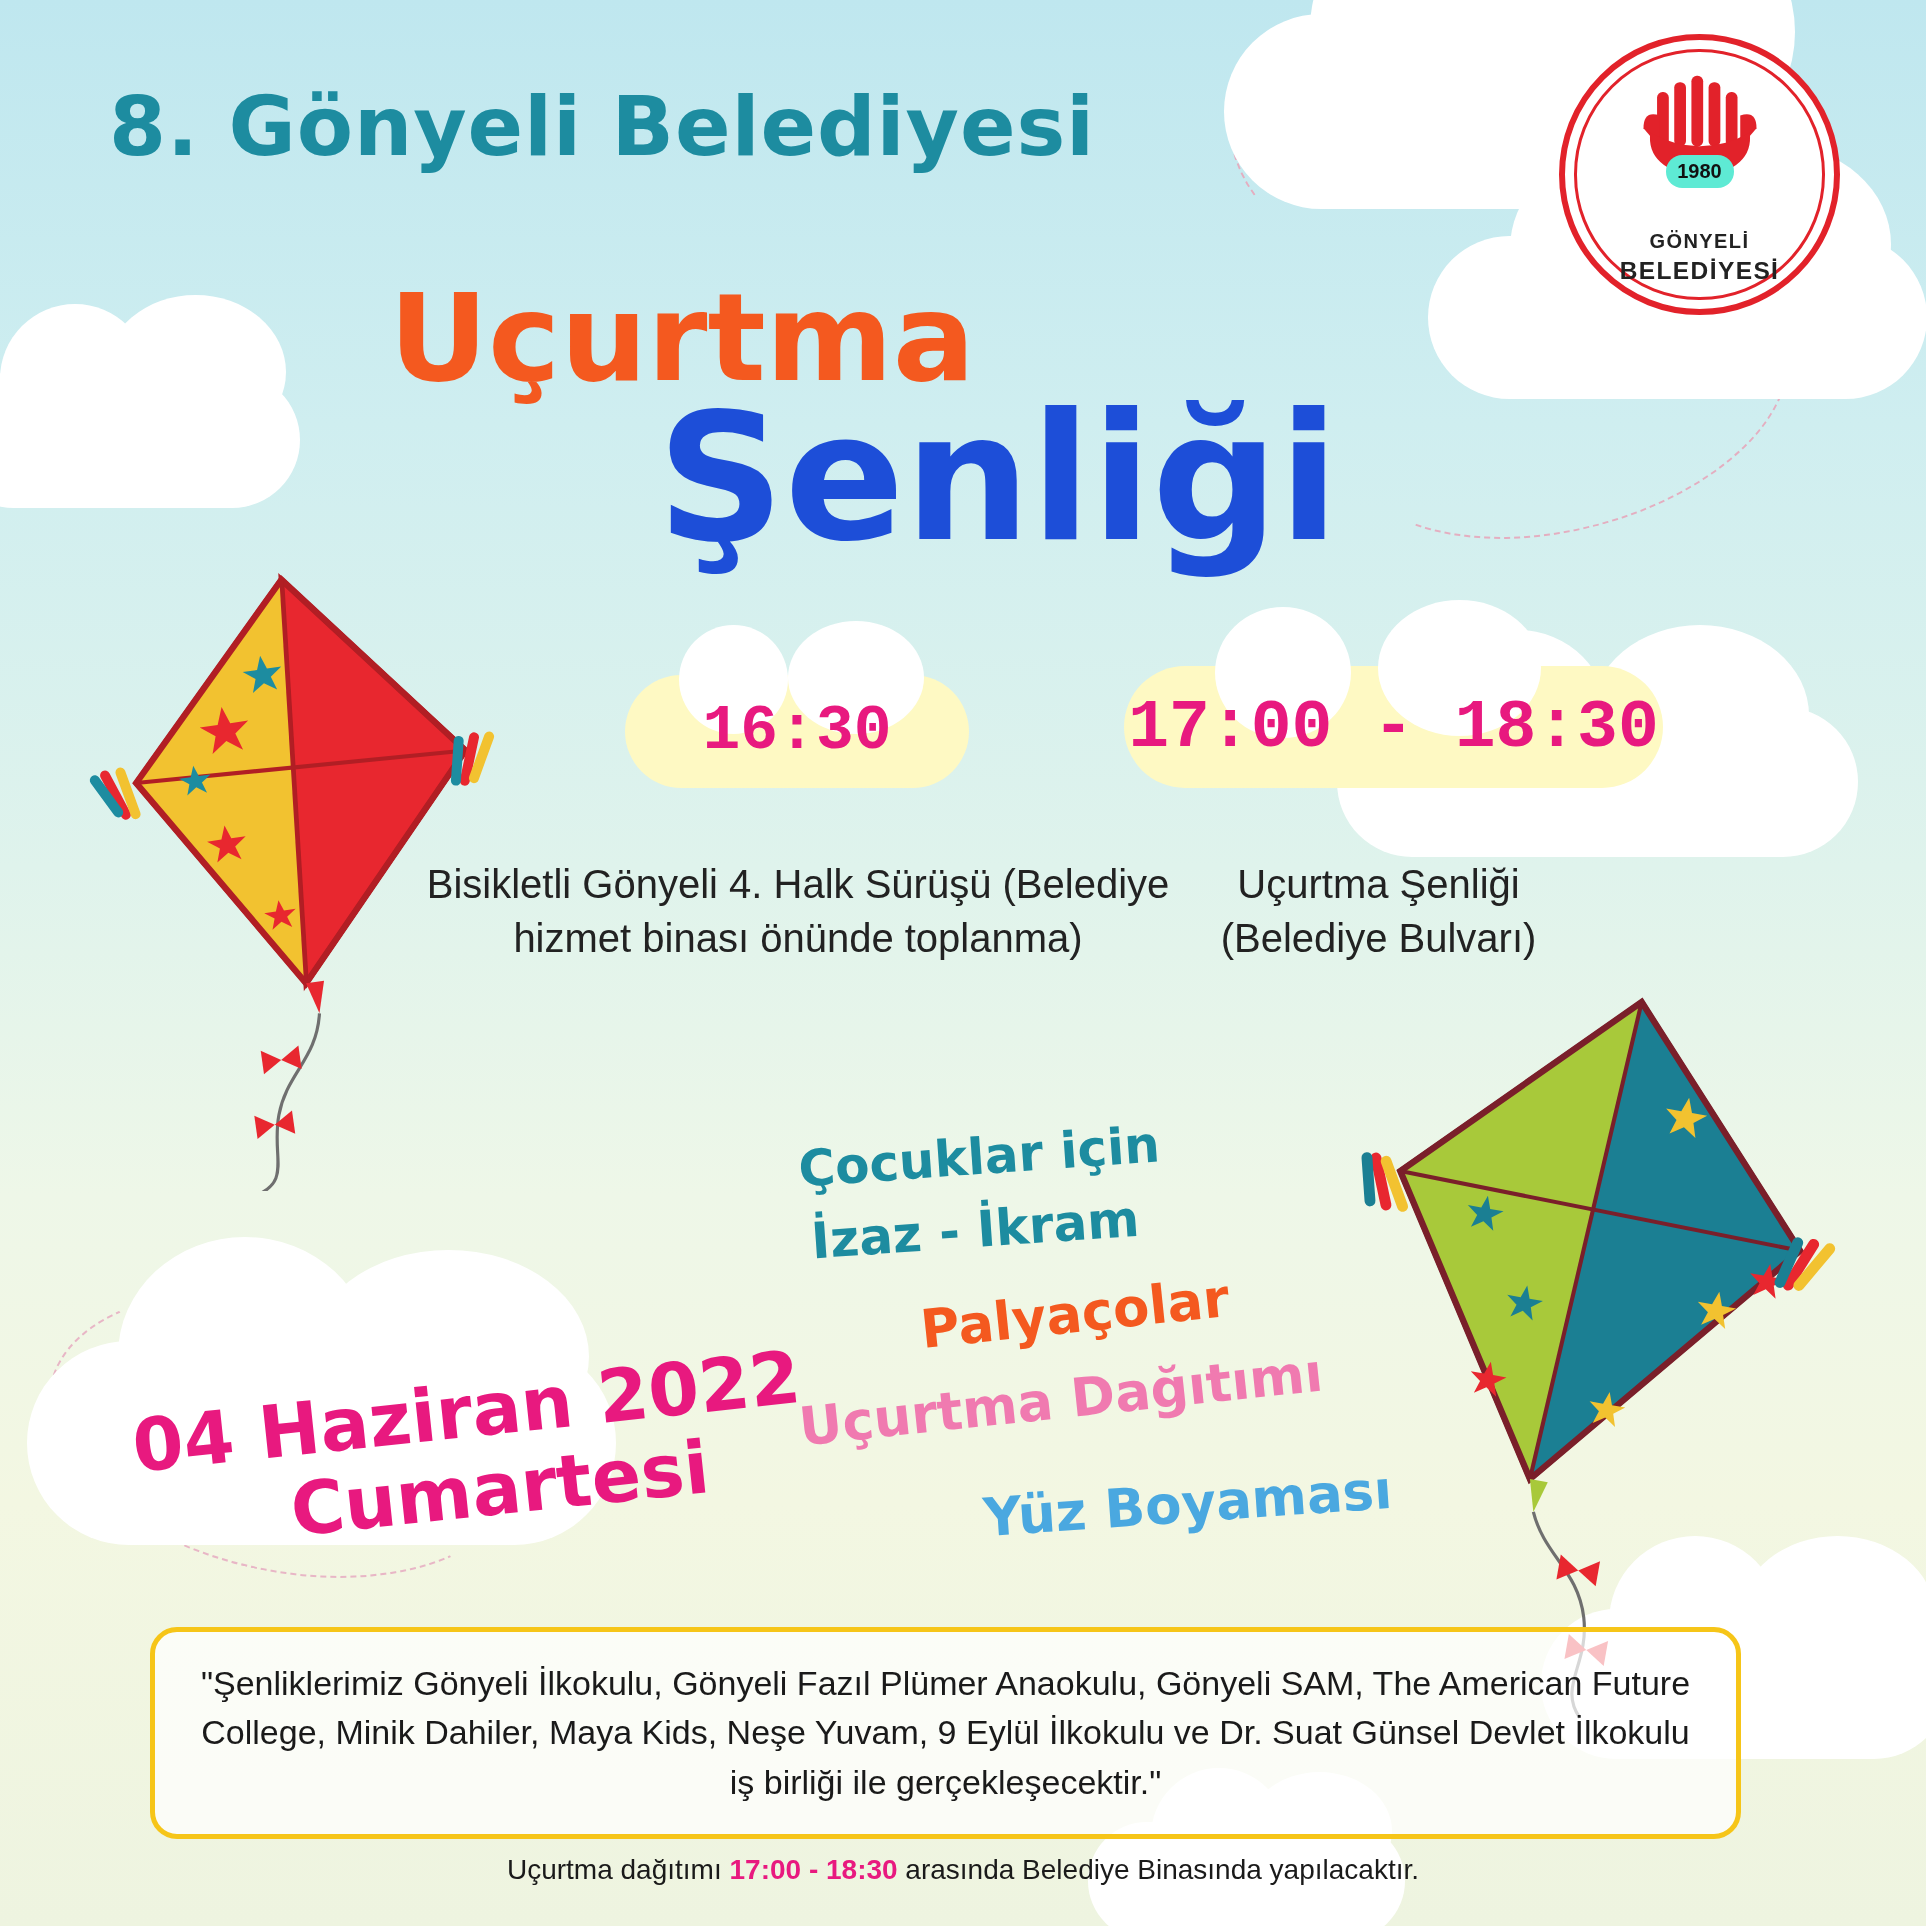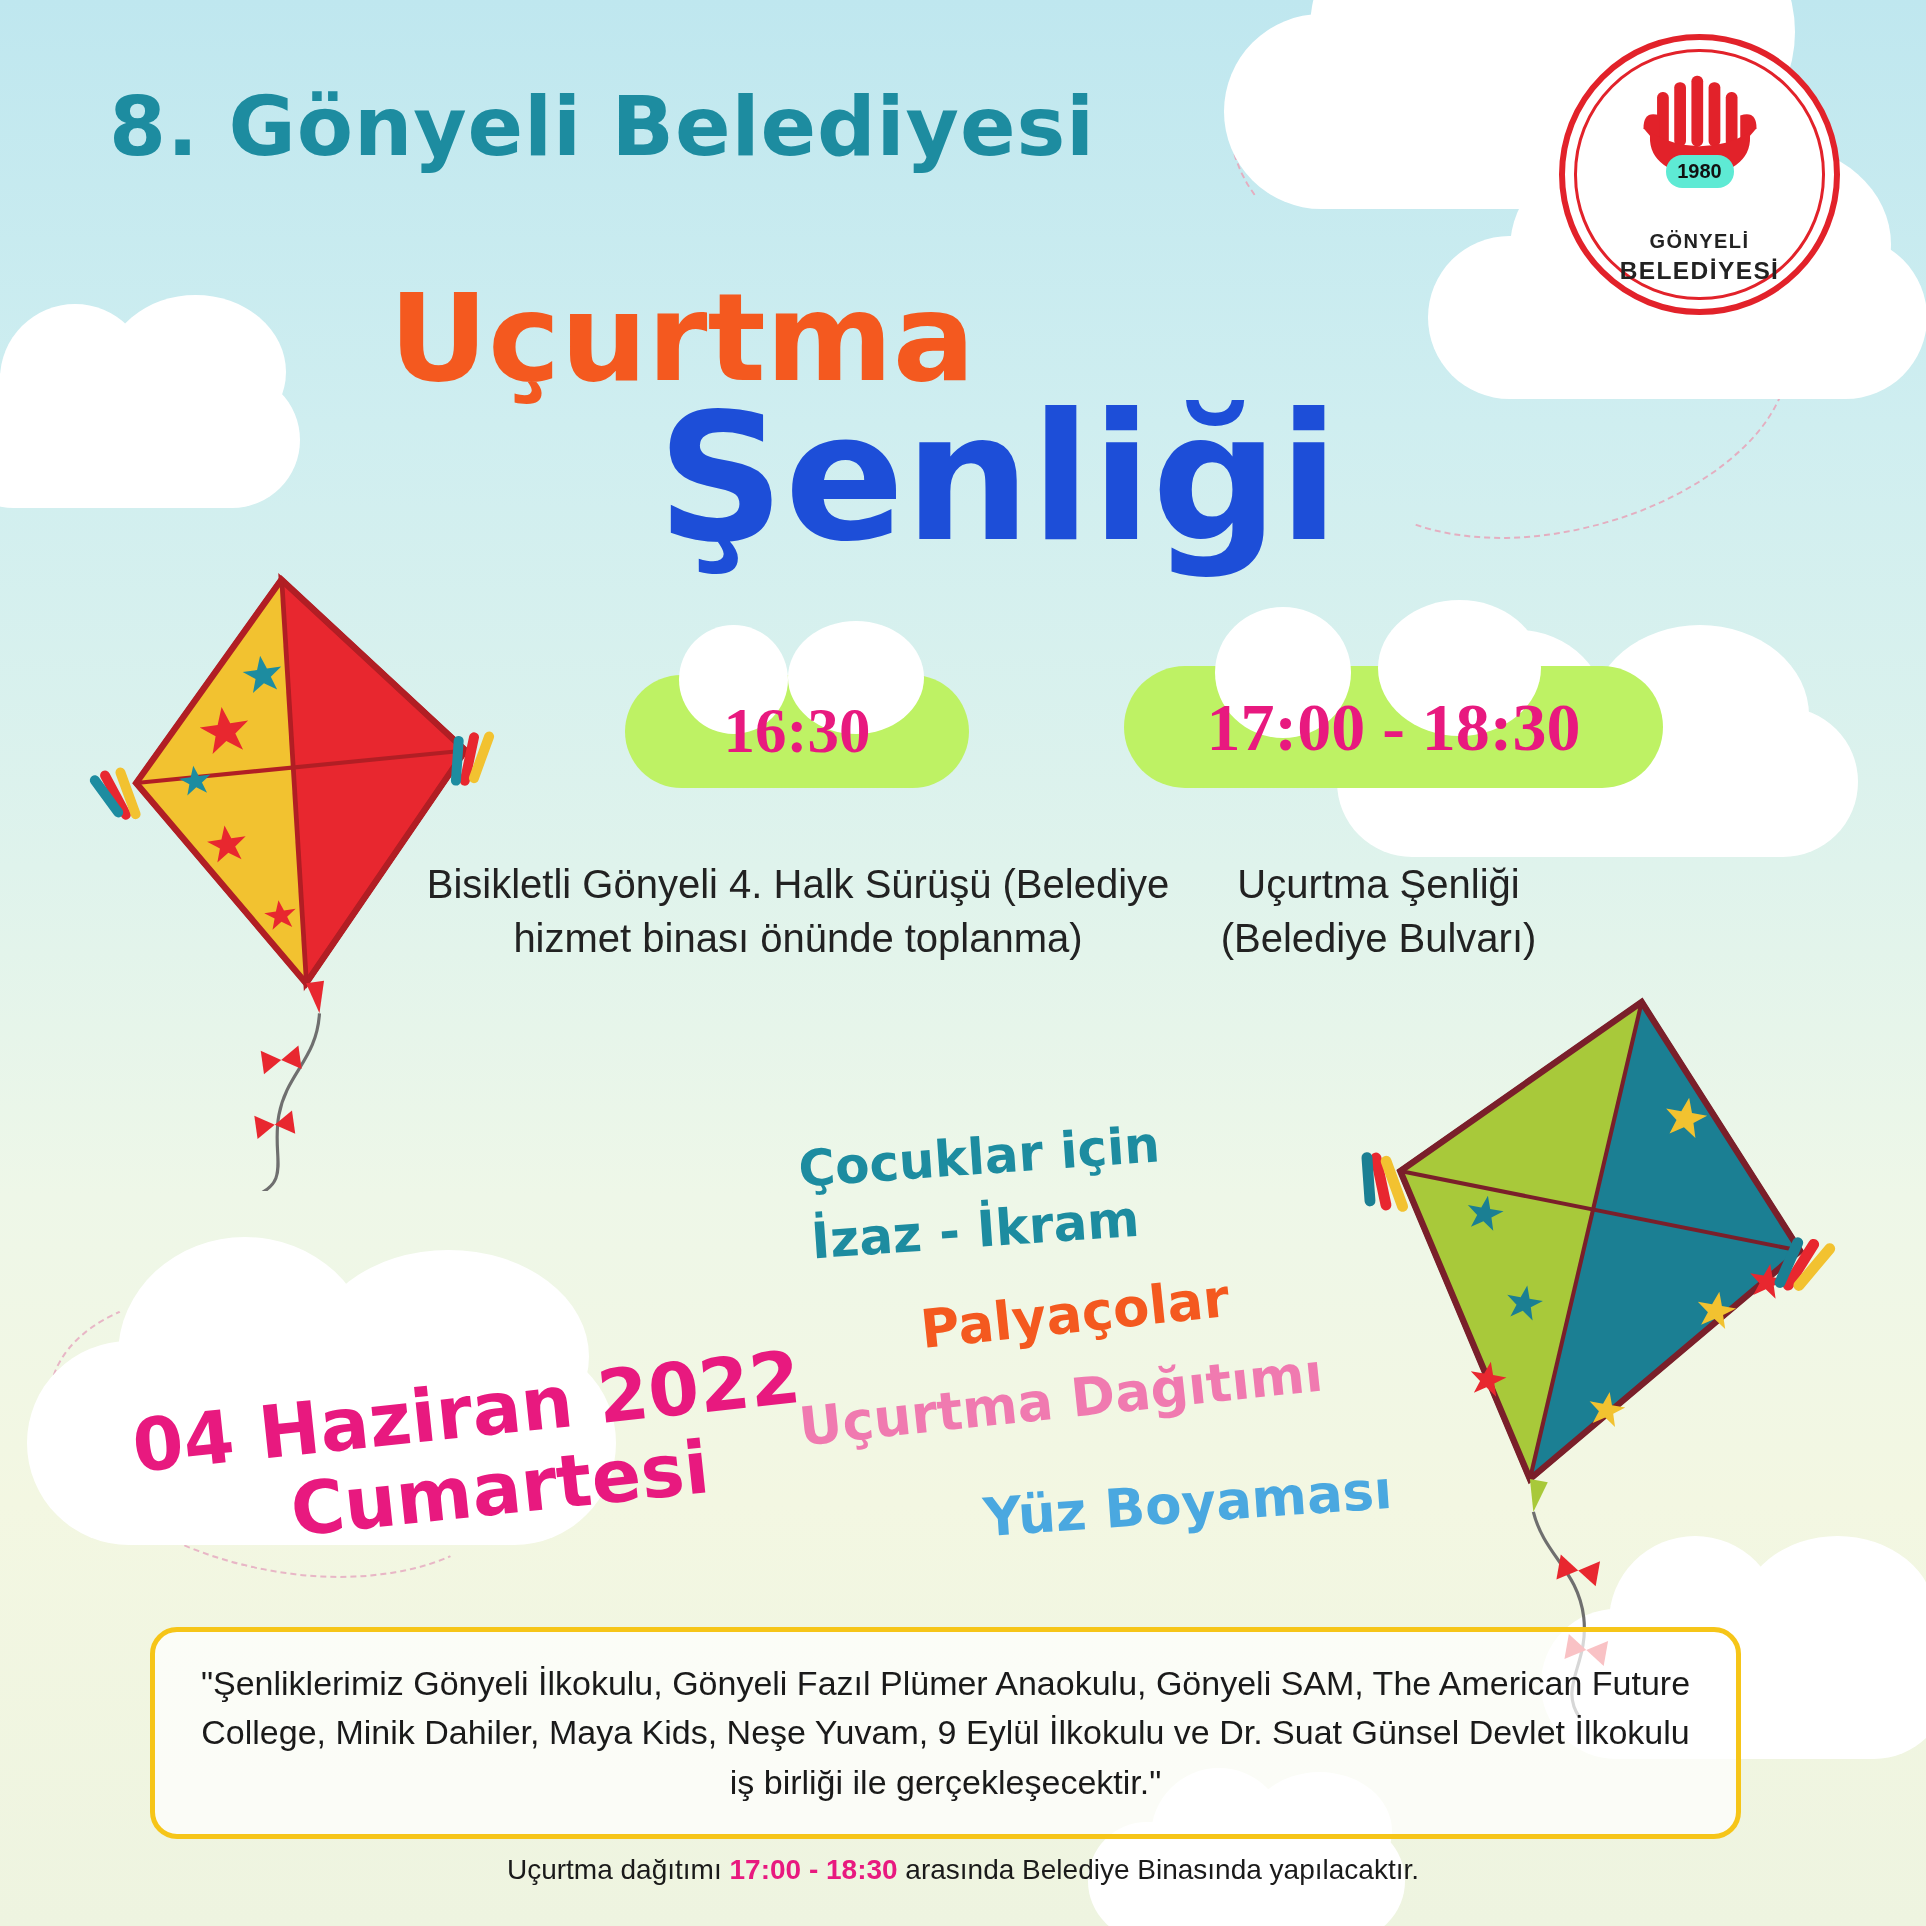--- a/index.html
+++ b/index.html
@@ -93,23 +93,23 @@
     font-family:"DejaVu Sans",sans-serif;
   }
   .h-senligi{
     position:absolute;left:657px;top:390px;
     font-size:177px;font-weight:bold;color:#1d4ed8;
     font-family:"DejaVu Sans",sans-serif;line-height:1;
   }
 
   
   .time-bubble{
-    position:absolute;background:#bef264;border-radius:77px;
+    position:absolute;background:#fef9c3;border-radius:77px;
     display:flex;align-items:center;justify-content:center;
-    color:#e8197f;font-weight:bold;font-family:Liberation Serif, serif;
+    color:#e8197f;font-weight:bold;font-family:Liberation Mono, monospace;
   }
   .time-bubble::before,.time-bubble::after{content:"";position:absolute;background:#fff;border-radius:50%;}
   .tb1{left:625px;top:675px;width:344px;height:113px;font-size:63px;}
   .tb1::before{width:109px;height:109px;left:54px;top:-50px;}
   .tb1::after{width:136px;height:113px;left:163px;top:-54px;}
   .tb2{left:1124px;top:666px;width:539px;height:122px;font-size:68px;}
   .tb2::before{width:136px;height:131px;left:91px;top:-59px;}
   .tb2::after{width:163px;height:136px;left:254px;top:-66px;}
   .tb-txt{position:relative;z-index:2;}
 

